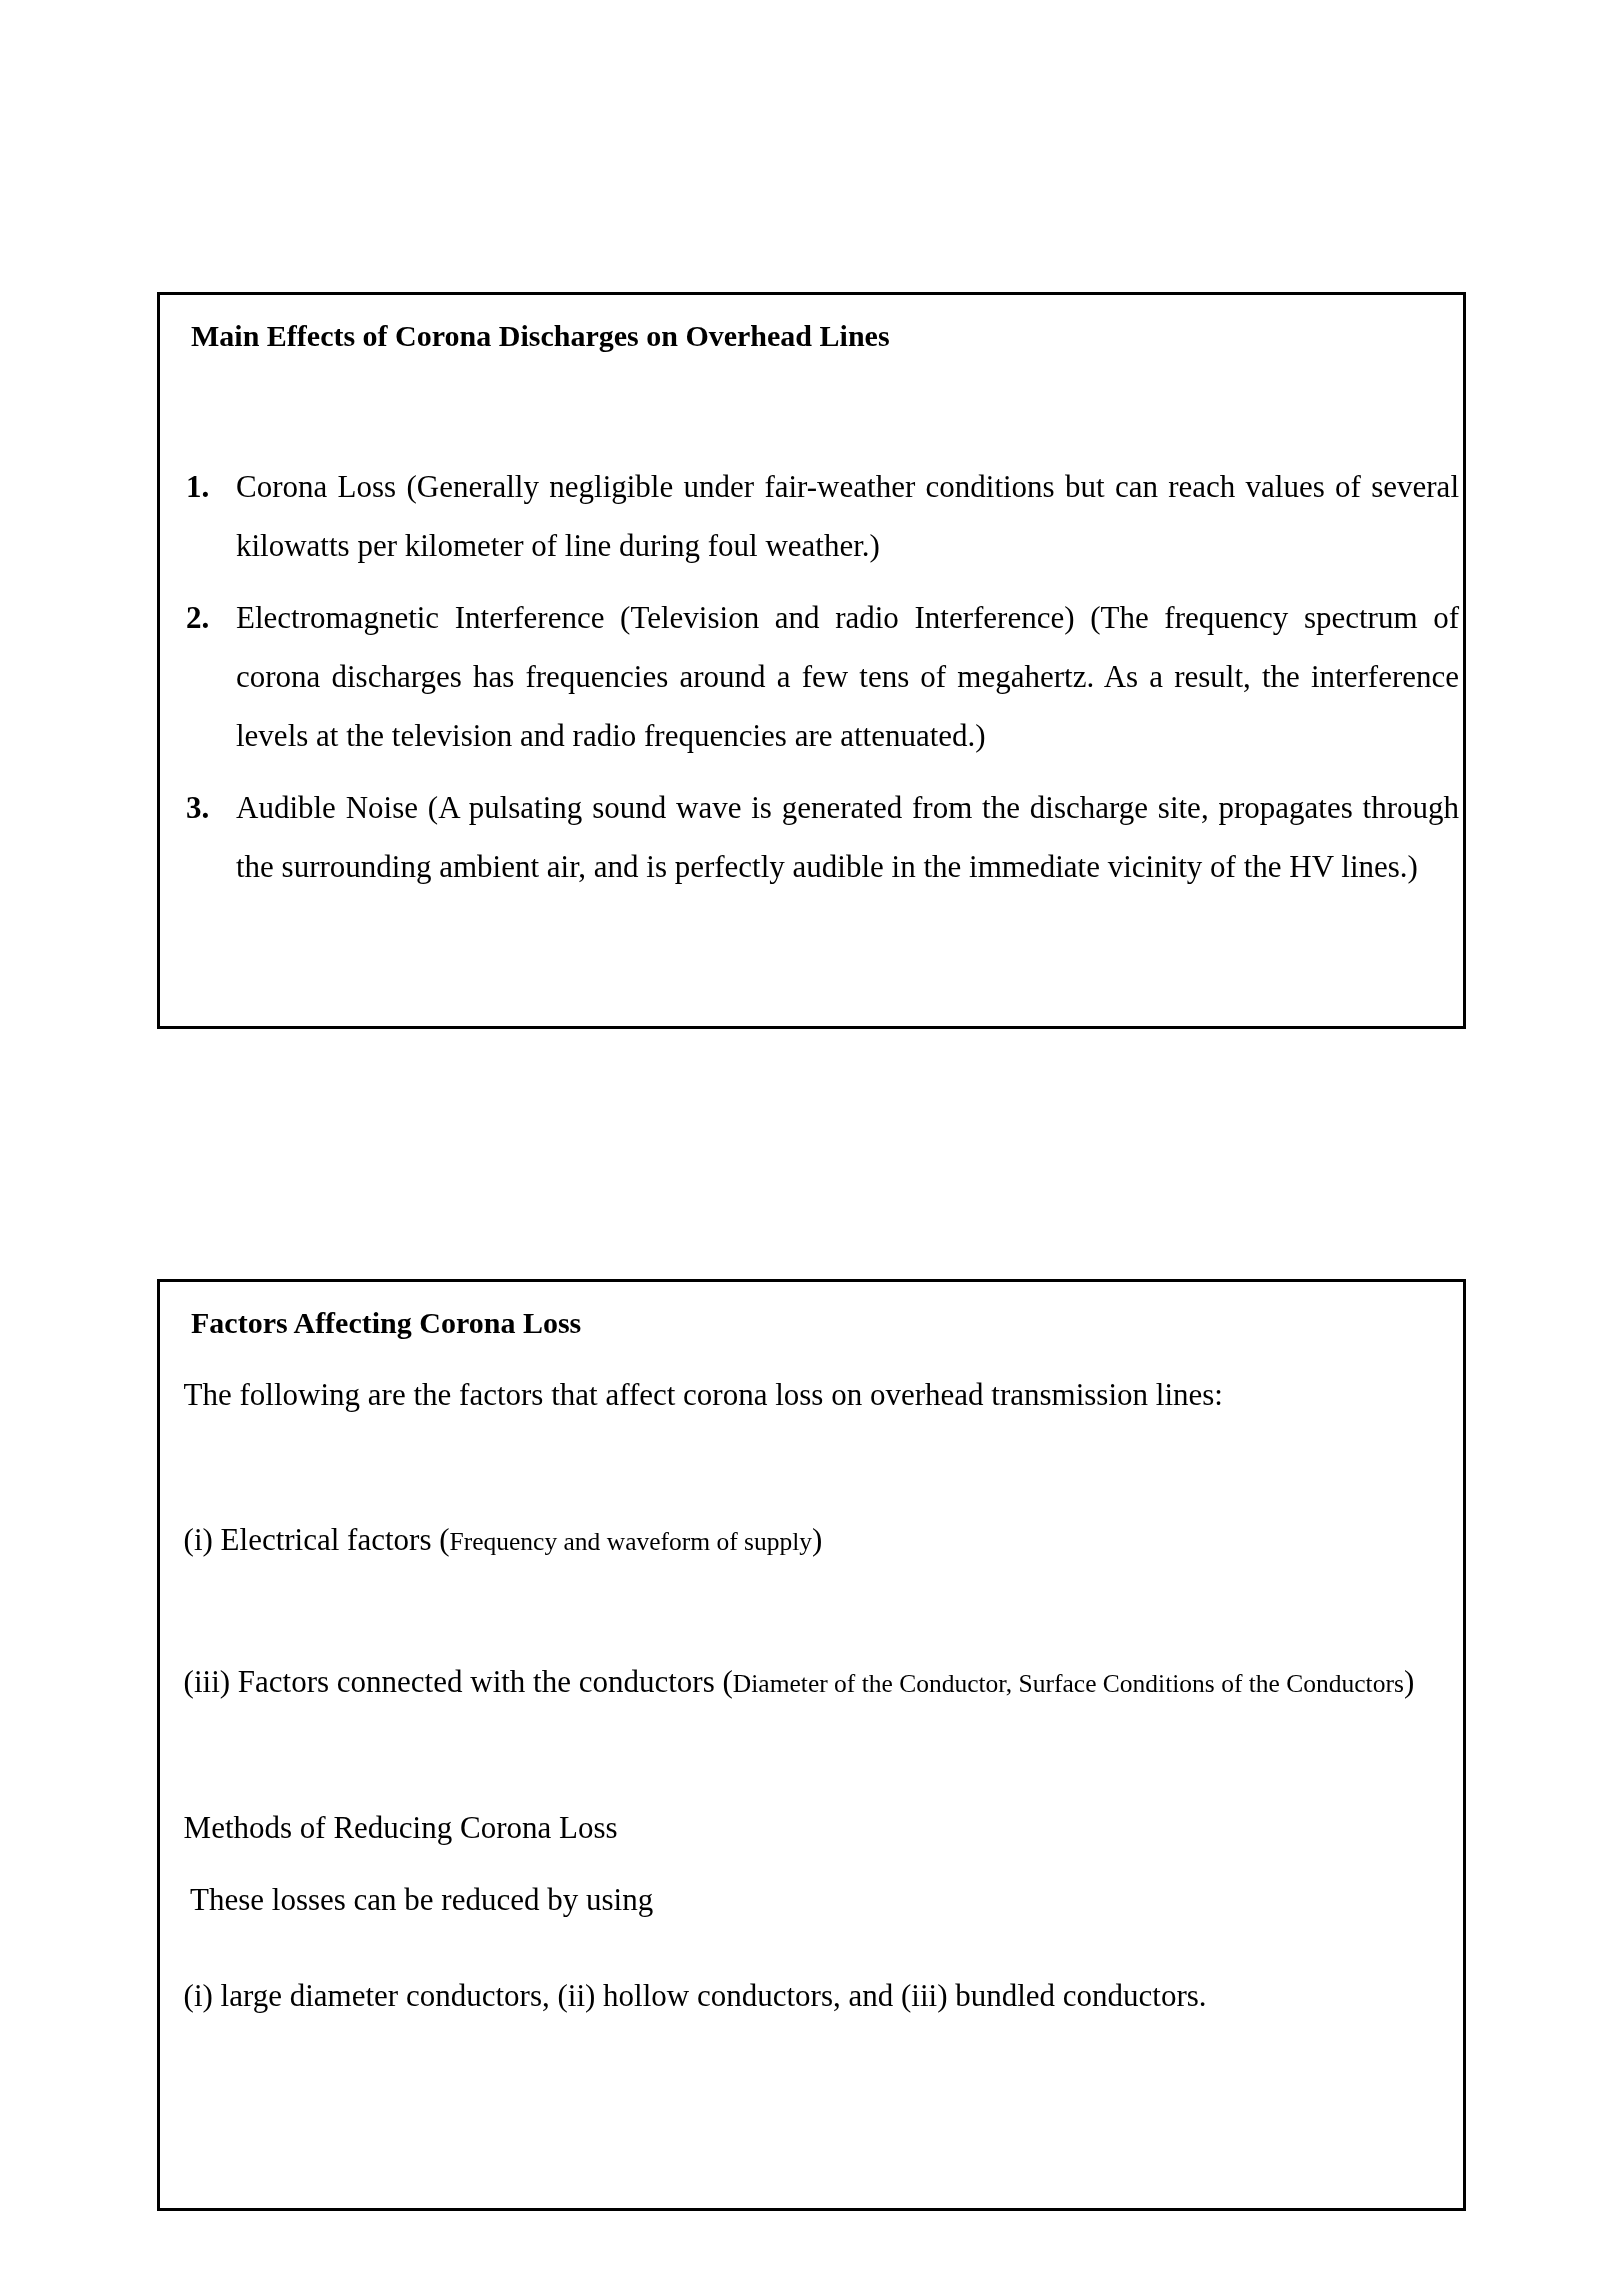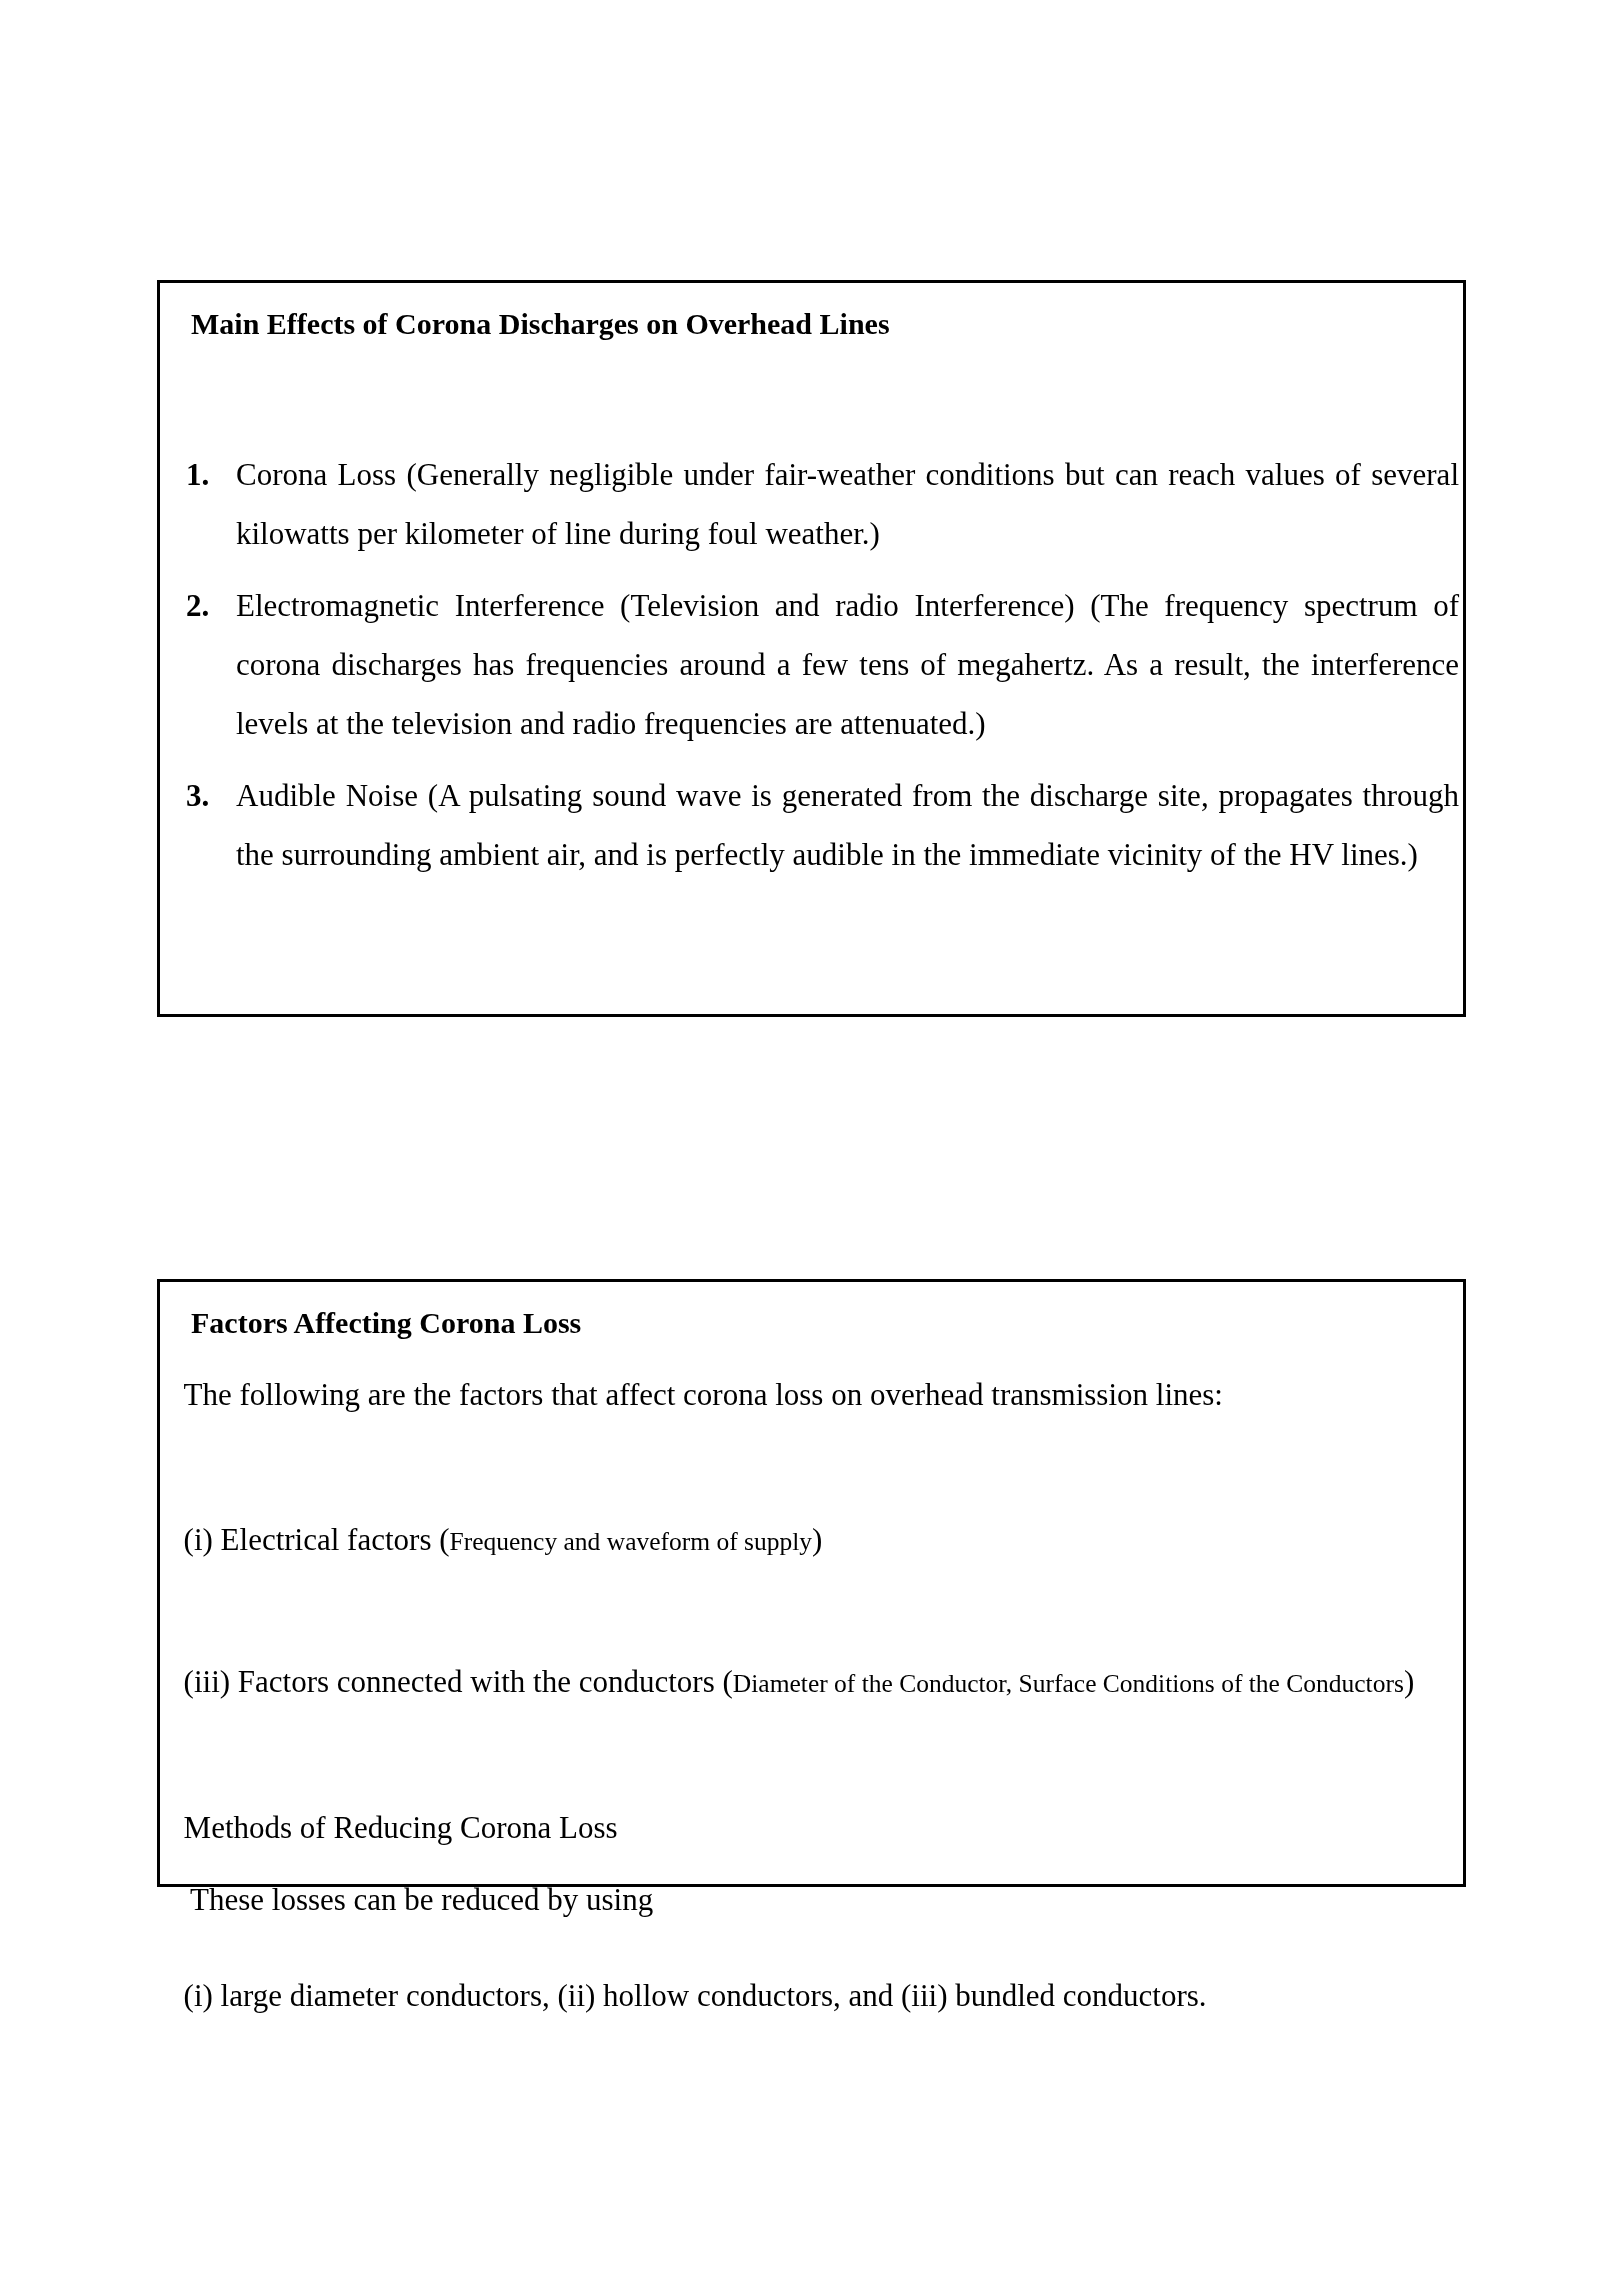--- a/index.html
+++ b/index.html
@@ -16,22 +16,22 @@
       overflow: hidden;
     }
     .box {
       position: absolute;
       left: 157px;
       width: 1309px;
       box-sizing: border-box;
       border: 3.3px solid #000000;
       background: #ffffff;
     }
-    #box1 { top: 280px; height: 737px; }
-    #box2 { top: 1279px; height: 608px; }
+    #box1 { top: 292px; height: 737px; }
+    #box2 { top: 1279px; height: 932px; }
 
     .line {
       position: absolute;
       white-space: nowrap;
       font-size: 31px;
       line-height: 1;
     }
     .title {
       font-weight: bold;
       font-size: 30px;

